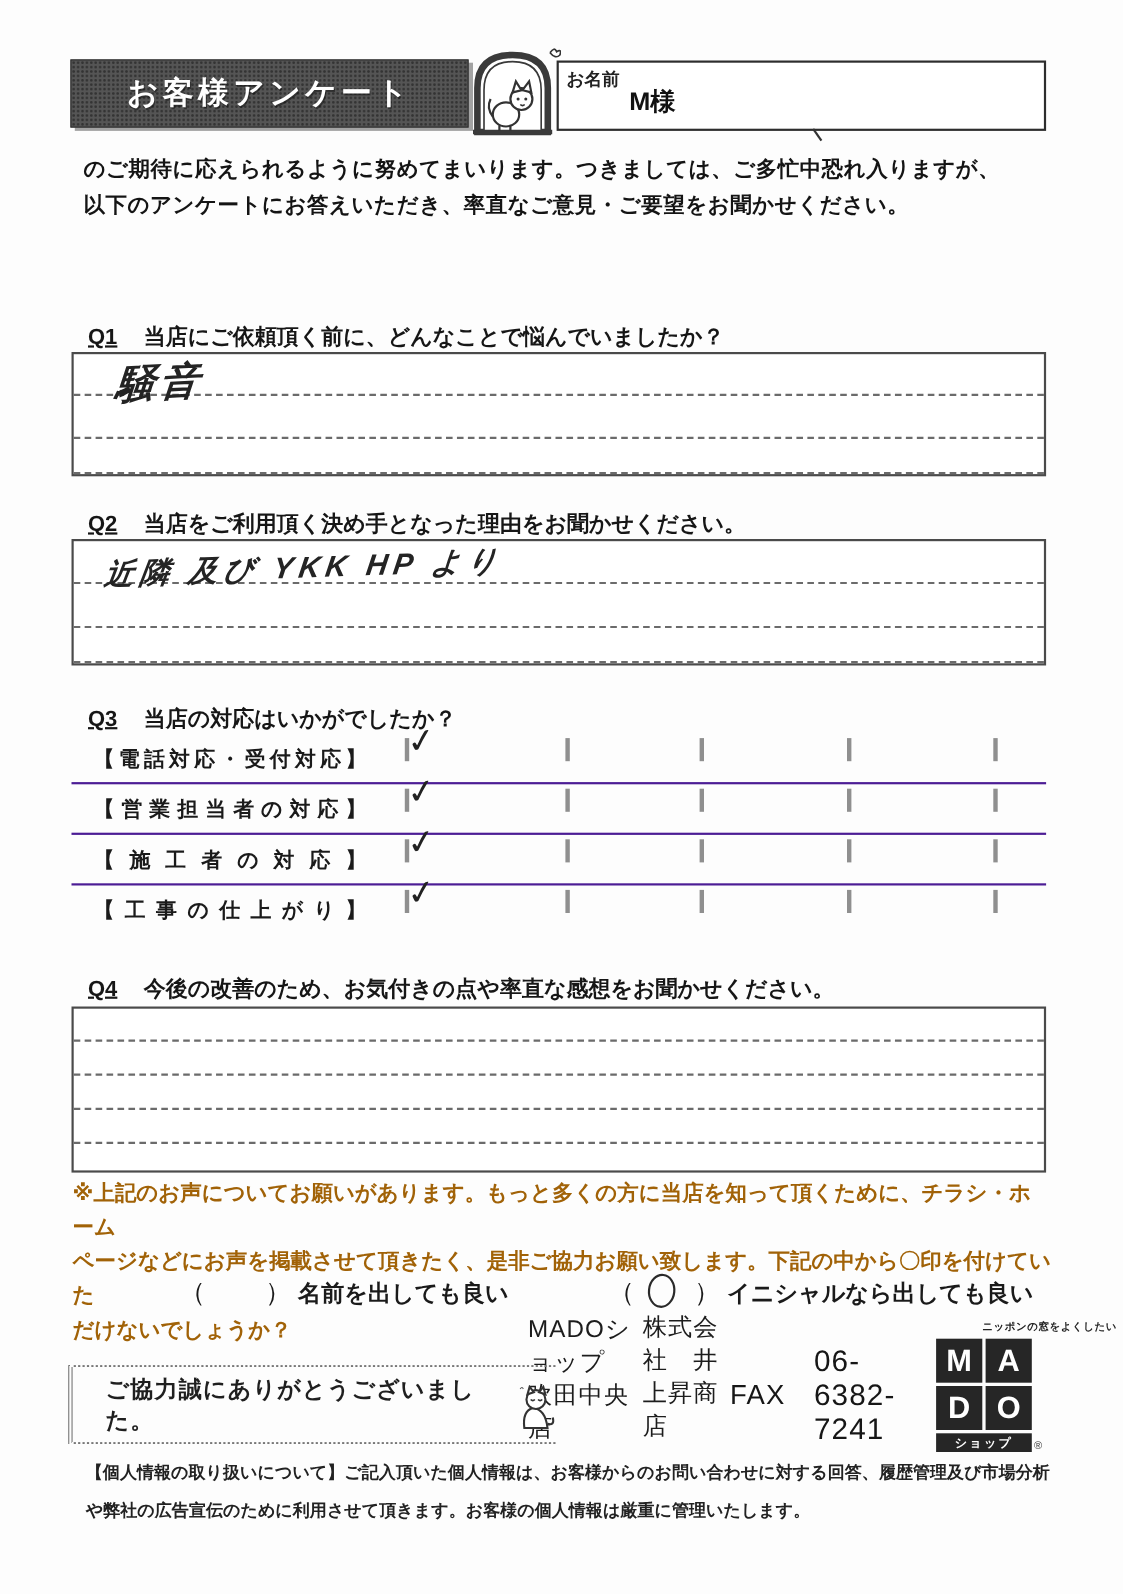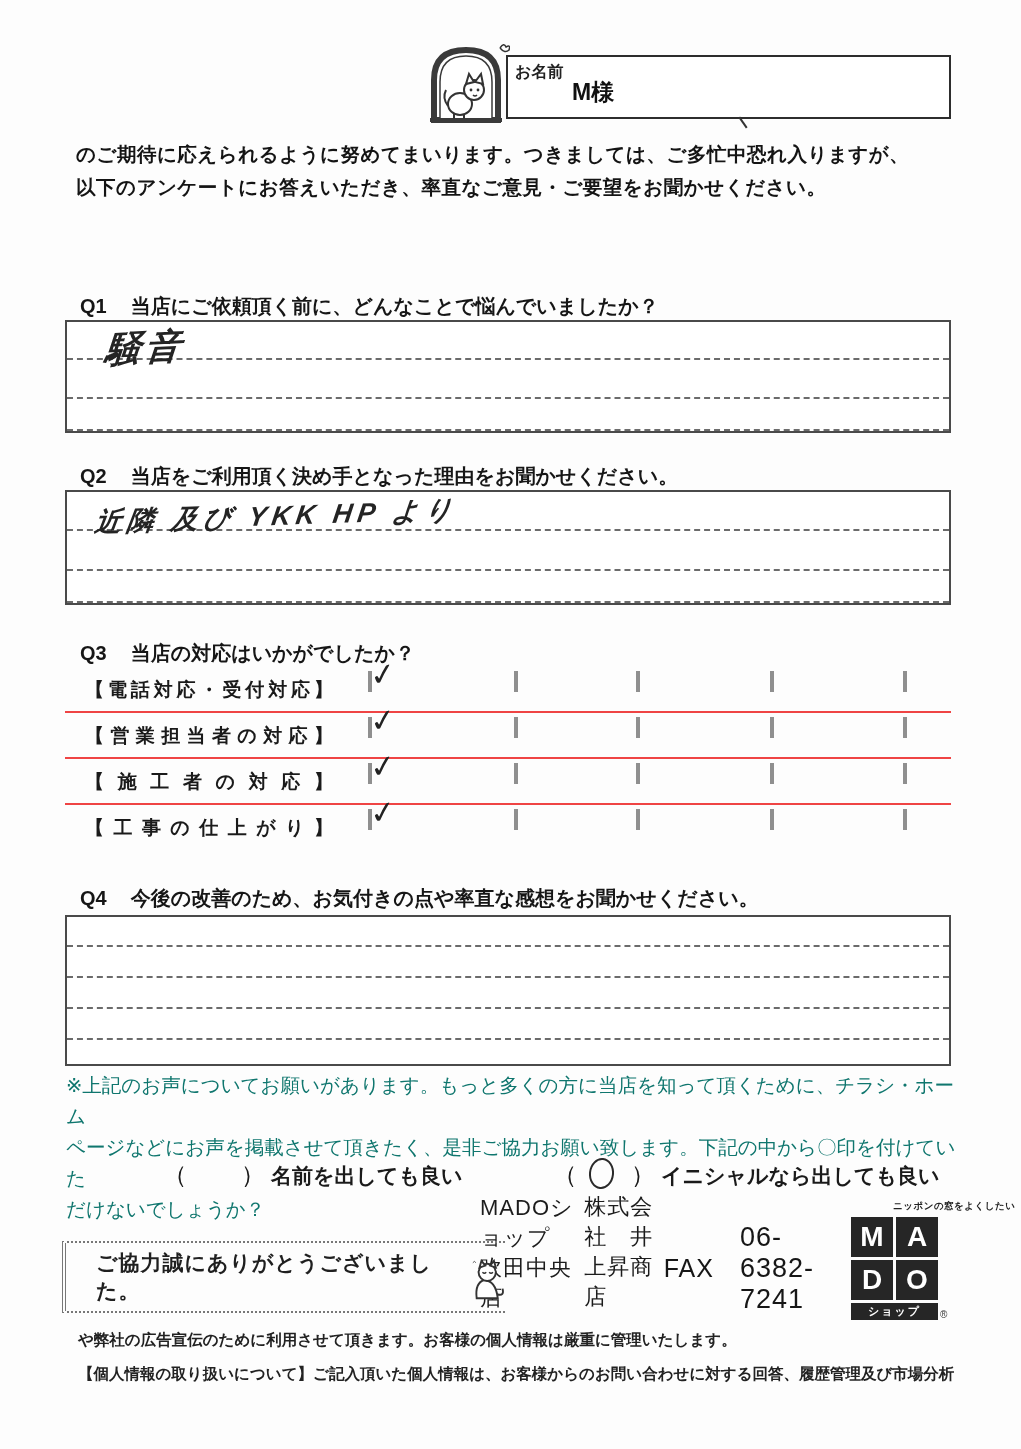--- a/index.html
+++ b/index.html
@@ -25,47 +25,47 @@
   .name-value { position:absolute; left:64px; top:20px; font-size:23px; font-weight:bold; color:#111; }
   .pen-mark { position:absolute; left:742px; top:116px; width:2px; height:13px;
     background:#333; transform:rotate(-35deg); }
 
   
   .intro { position:absolute; left:76px; top:138px; width:882px;
     font-size:19.5px; font-weight:bold; line-height:33px; letter-spacing:.5px; color:#141414; }
 
   
   .qhead { position:absolute; left:80px; font-size:20px; font-weight:bold; color:#161616; white-space:nowrap; }
-  .qnum { display:inline-block; margin-right:24px; }
+  .qnum { display:inline-block; margin-right:24px;text-decoration:underline; }
   .answer-box { position:absolute; left:65px; width:886px; border:2px solid #4a4a4a; background:#fff; }
   .ans-row { border-bottom:2px dashed #6b6b6b; }
   .ans-row:last-child { border-bottom:none; }
   .handwriting { position:absolute; color:#242424; font-weight:600;
     font-style:italic; white-space:nowrap; }
   .hw-q1 { left:38px; top:2px; font-size:36px; letter-spacing:4px; transform:rotate(-3deg) skewX(-8deg); }
   .hw-q2 { left:28px; top:6px; font-size:27px; letter-spacing:5px; transform:rotate(-2deg) skewX(-10deg); }
 
   
   .q3-block { position:absolute; left:65px; top:640px; width:886px; }
   .q3-colheads { position:relative; height:30px; margin-top:34px; }
   .colhead { position:absolute; transform:translateX(-50%); font-size:19px; font-weight:bold;
     white-space:nowrap; color:#1a1a1a; }
   .c0 { left:305px; } .c1 { left:451px; } .c2 { left:573px; } .c3 { left:707px; } .c4 { left:840px; }
-  .q3-row { position:relative; height:46px; border-bottom:2px solid #ef4444; }
+  .q3-row { position:relative; height:46px; border-bottom:2px solid #4c1d95; }
   .q3-row.last { border-bottom:none; height:42px; }
   .rowlabel { position:absolute; left:20px; top:10px; width:248px; font-size:19px; font-weight:bold;
     text-align:justify; text-align-last:justify; color:#1a1a1a; }
   .cbx-cell { position:absolute; top:6px; transform:translateX(-50%); }
   .cbx { position:relative; width:22px; height:24px; border:2px solid #8f8f8f; background:#fff; }
   .check { display:none; position:absolute; top:-17px; left:0px; font-size:31px; font-weight:bold;
     color:#222; transform:rotate(-8deg); font-style:normal; }
 
   
   .publish { position:absolute; left:66px; top:1070px; width:890px;
-    font-size:19.5px; font-weight:normal; line-height:31px; color:#0f766e; }
+    font-size:19.5px; font-weight:bold; line-height:31px; color:#a16207; }
   .options { position:absolute; top:1159px; left:0; width:1021px; height:40px; }
   .option { position:absolute; font-size:21px; font-weight:bold; white-space:nowrap; color:#1a1a1a; }
   .opt-0 { left:130px;margin-left:33px; } .opt-1 { left:553px; }
   .paren { font-size:24px; font-weight:normal; }
   .gap { position:relative; display:inline-block; width:54px; height:26px; vertical-align:middle; }
   .circle-mark { display:none; position:absolute; left:12px; top:-6px; width:25px; height:31px;
     border:2.5px solid #2a2a2a; border-radius:50%; transform:rotate(6deg); }
   .option.circled .circle-mark { display:block; }
   .opt-label { margin-left:6px; }
 
@@ -98,20 +98,23 @@
 
   
   .privacy { position:absolute; left:78px; top:1323px; width:878px;
     font-size:15.5px; font-weight:bold; line-height:34px; color:#222; }
 </style>
 </head>
 <body>
 
 <div class="page">
 
+  <div class="banner">
+    <span class="banner-title">お客様アンケート</span>
+  </div>
 
   <svg class="cat-window" width="84" height="88" viewBox="0 0 84 88">
     <path d="M8,80 L8,40 Q8,10 40,10 Q72,10 72,40 L72,80 Z" fill="#fff" stroke="#3a3a3a" stroke-width="6"></path>
     <path d="M14,80 L14,42 Q14,16 40,16 Q66,16 66,42 L66,80 Z" fill="#fff" stroke="#3a3a3a" stroke-width="1.5"></path>
     <line x1="4" y1="80" x2="76" y2="80" stroke="#3a3a3a" stroke-width="4"></line>
     <path d="M22,66 Q16,58 20,50" fill="none" stroke="#333" stroke-width="2"></path>
     <ellipse cx="34" cy="64" rx="12" ry="11" fill="#fff" stroke="#333" stroke-width="2"></ellipse>
     <circle cx="48" cy="50" r="10" fill="#fff" stroke="#333" stroke-width="2"></circle>
     <polygon points="40,44 43,34 48,42" fill="#fff" stroke="#333" stroke-width="2"></polygon>
     <polygon points="49,42 55,34 57,44" fill="#fff" stroke="#333" stroke-width="2"></polygon>
@@ -253,17 +256,17 @@
       <polygon points="11,8 13,1 17,6" fill="#fff" stroke="#333" stroke-width="2"></polygon>
       <polygon points="22,6 26,1 28,8" fill="#fff" stroke="#333" stroke-width="2"></polygon>
       <path d="M14,13 q2,2 4,0" fill="none" stroke="#333" stroke-width="1.5"></path>
       <path d="M21,13 q2,2 4,0" fill="none" stroke="#333" stroke-width="1.5"></path>
       <path d="M30,36 q7,2 5,-6" fill="none" stroke="#333" stroke-width="2"></path>
       <path d="M4,3 q2,-3 3,0" fill="none" stroke="#555" stroke-width="1"></path>
     </svg>
   </div>
 
   <div class="privacy">
+    <div>【個人情報の取り扱いについて】ご記入頂いた個人情報は、お客様からのお問い合わせに対する回答、履歴管理及び市場分析</div>
     <div>や弊社の広告宣伝のために利用させて頂きます。お客様の個人情報は厳重に管理いたします。</div>
-    <div>【個人情報の取り扱いについて】ご記入頂いた個人情報は、お客様からのお問い合わせに対する回答、履歴管理及び市場分析</div>
   </div>
 
 </div>
 
 </body></html>

